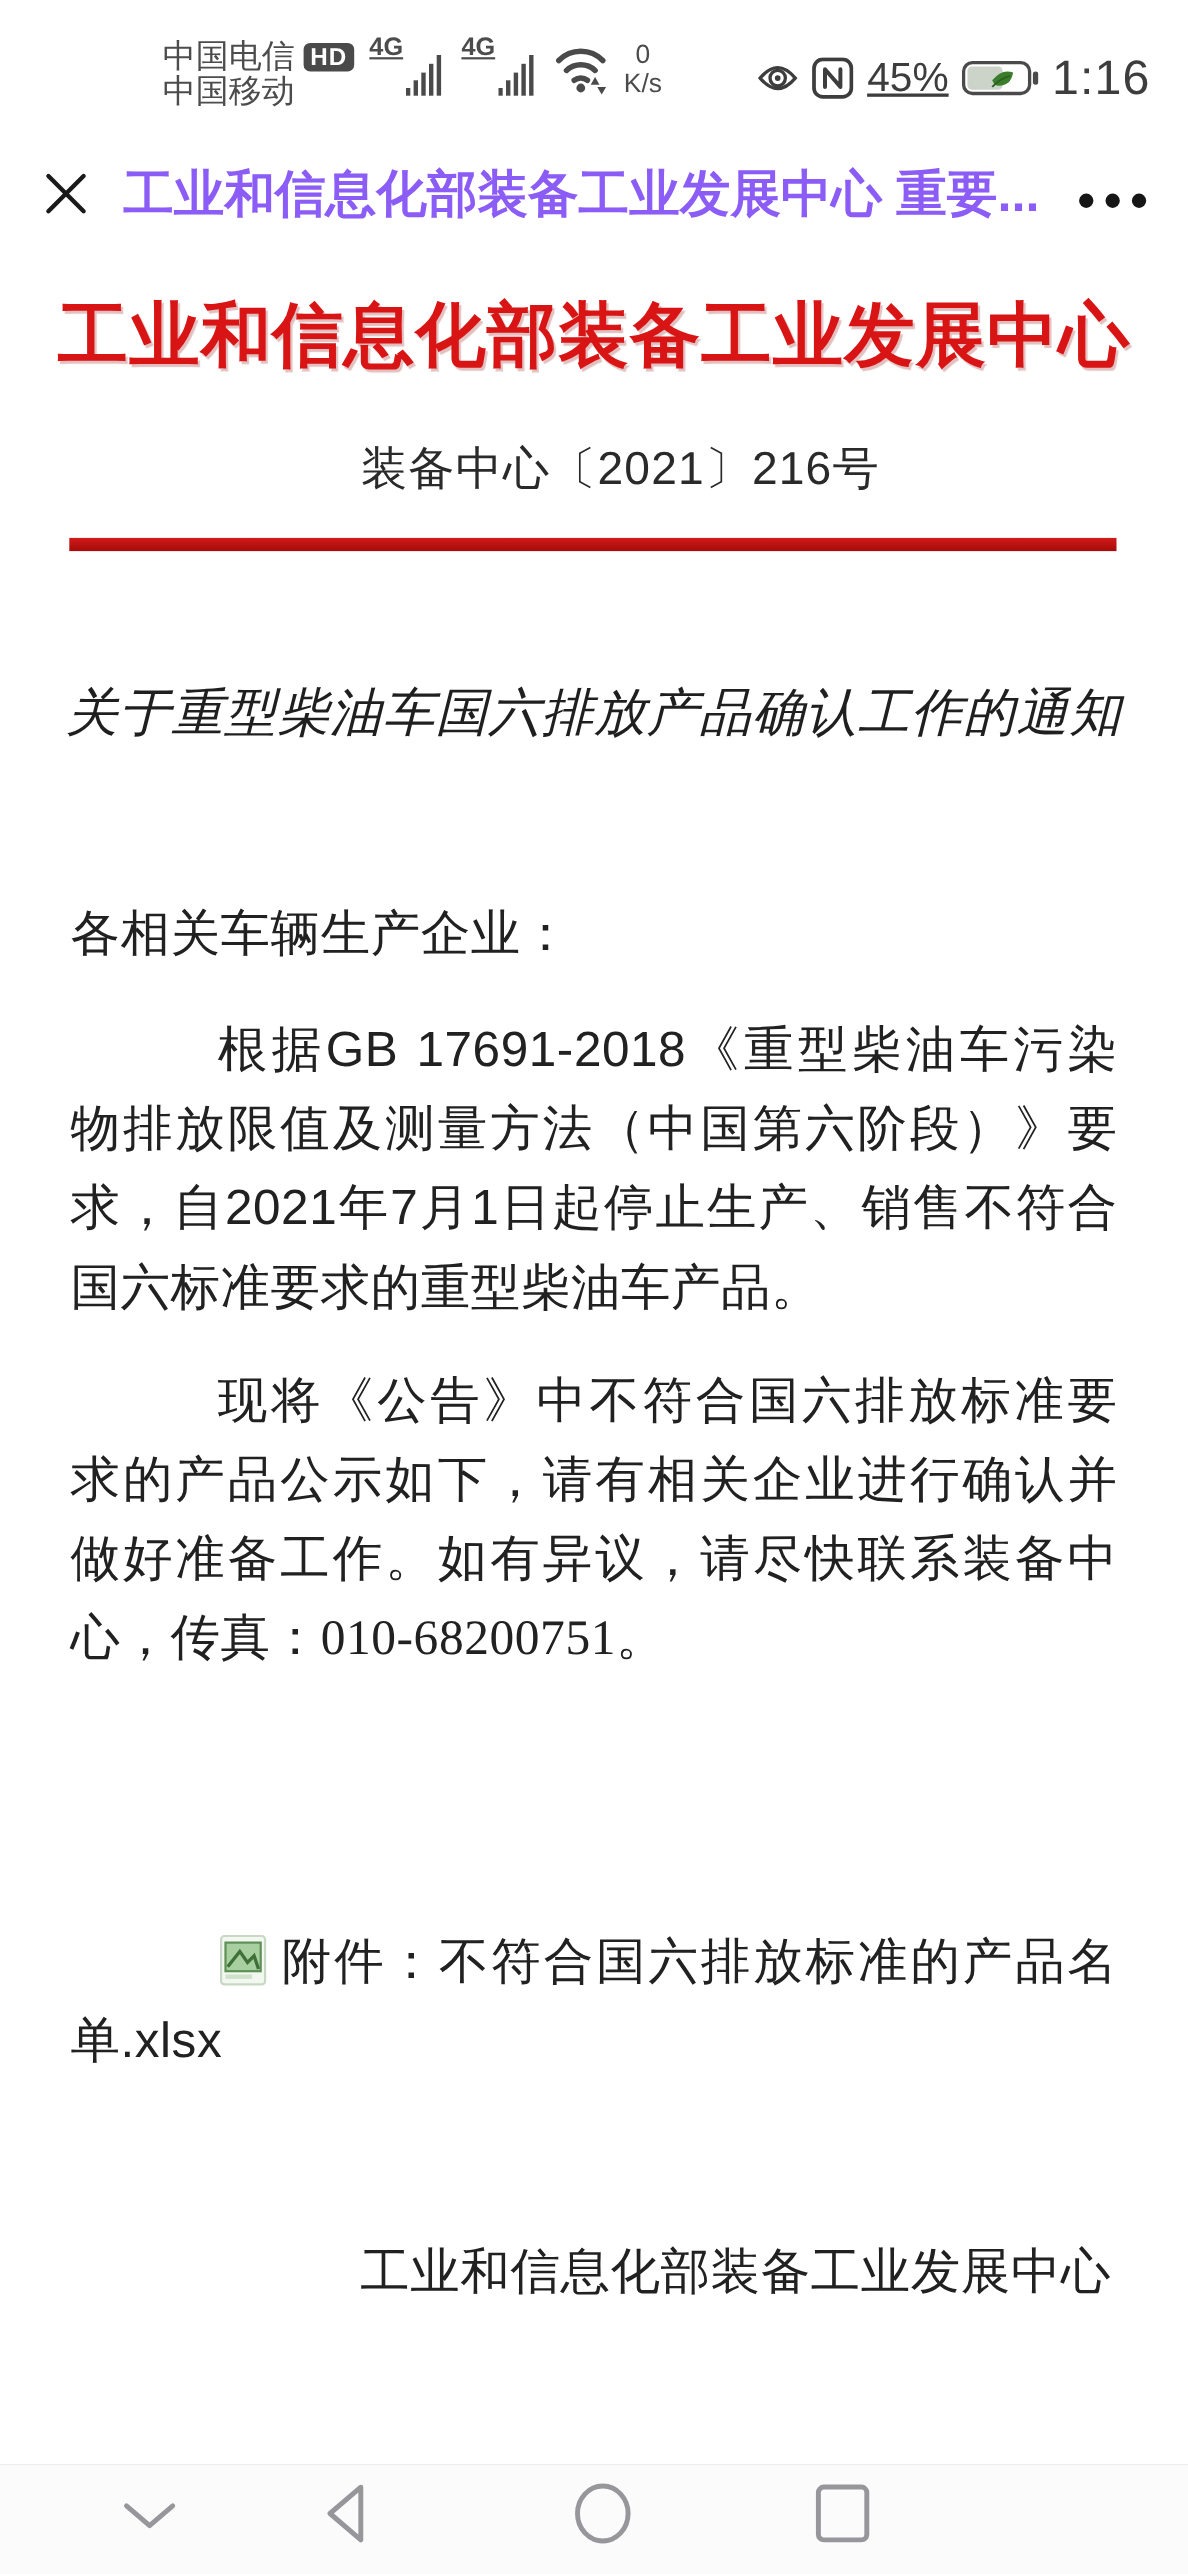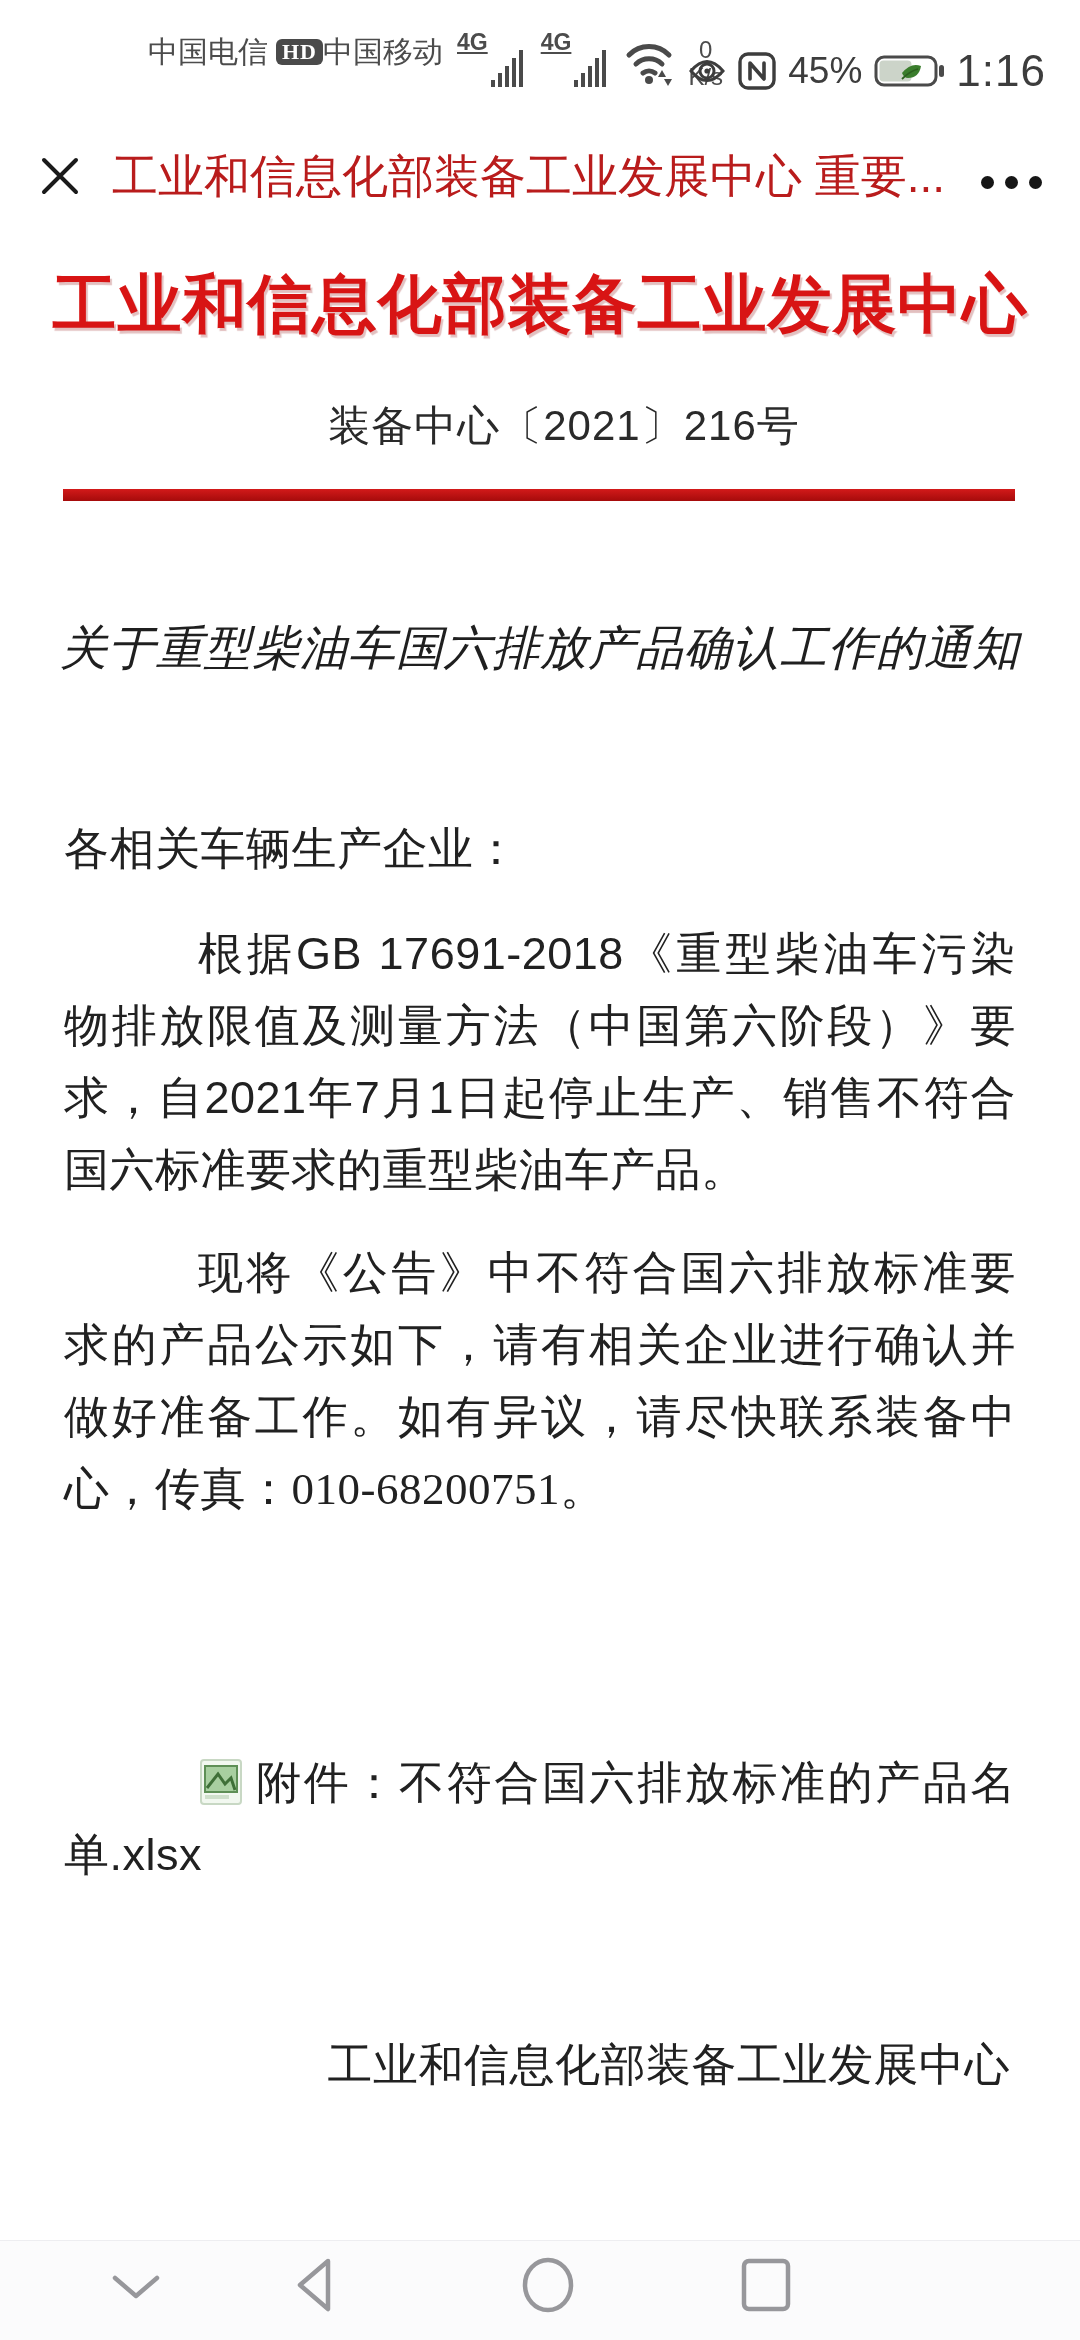--- a/index.html
+++ b/index.html
@@ -4,36 +4,36 @@
 <style>
   html,body{margin:0;padding:0;background:#e9e9e9;}
   .phone{
     position:relative;width:1080px;height:2340px;background:#ffffff;
     font-family:"Liberation Sans","DejaVu Sans",sans-serif;overflow:hidden;
     margin:0 auto;
   }
   
   .status-bar{position:absolute;top:0;left:0;right:0;height:112px;background:#fff;}
   .sb-left{position:absolute;left:148px;top:36px;display:flex;align-items:flex-start;gap:14px;color:#4c4c4c;}
-  .carriers{display:flex;flex-direction:row;font-family:Liberation Serif, serif;}
+  .carriers{display:flex;flex-direction:column;}
   .carrier-row{font-size:30px;line-height:32px;display:flex;align-items:center;gap:8px;white-space:nowrap;}
   .hd-badge{display:inline-block;background:#4a4a4a;color:#ffffff;font-size:22px;font-weight:bold;
     line-height:26px;padding:0 6px;border-radius:6px;letter-spacing:1px;}
   .sig-unit{display:flex;align-items:flex-start;margin-top:-6px;}
   .sig-label{font-size:23px;font-weight:bold;line-height:24px;margin-right:3px;text-decoration:underline;}
   .sig-bars{margin-top:12px;}
   .wifi-wrap{margin-top:2px;}
   .speed{display:flex;flex-direction:column;align-items:center;font-size:24px;line-height:27px;margin-top:0;}
   .sb-right{position:absolute;right:34px;top:46px;display:flex;align-items:center;gap:12px;color:#3d3d3d;}
-  .pct{font-size:37px;}
+  .pct{font-size:37px;text-decoration:underline;}
   .clock{font-size:44px;letter-spacing:1px;}
   
   .title-bar{position:absolute;top:118px;left:0;right:0;height:120px;background:#fff;}
   .close-btn{position:absolute;left:36px;top:34px;width:48px;height:48px;display:flex;align-items:center;justify-content:center;}
-  .tb-title{position:absolute;left:112px;top:28px;width:830px;font-size:46px;font-weight:400;color:#b91c1c;
+  .tb-title{position:absolute;left:112px;top:28px;width:830px;font-size:46px;font-weight:700;color:#8b5cf6;
     white-space:nowrap;overflow:hidden;line-height:60px;}
   .more-btn{position:absolute;right:38px;top:58px;display:flex;gap:11px;}
   .more-btn i{width:13px;height:13px;border-radius:50%;background:#161616;}
   
   .org-title{position:absolute;top:262px;left:0;right:0;text-align:center;
     font-size:64px;font-weight:bold;color:#d81414;letter-spacing:1px;line-height:84px;
     text-shadow:2px 3px 1px rgba(140,0,0,0.25);}
   .doc-number{position:absolute;top:398px;left:0;right:0;text-align:center;
     font-size:42px;color:#2a2a2a;letter-spacing:1px;line-height:56px;padding-left:48px;}
   .red-rule{position:absolute;top:489px;left:63px;width:952px;height:12px;

